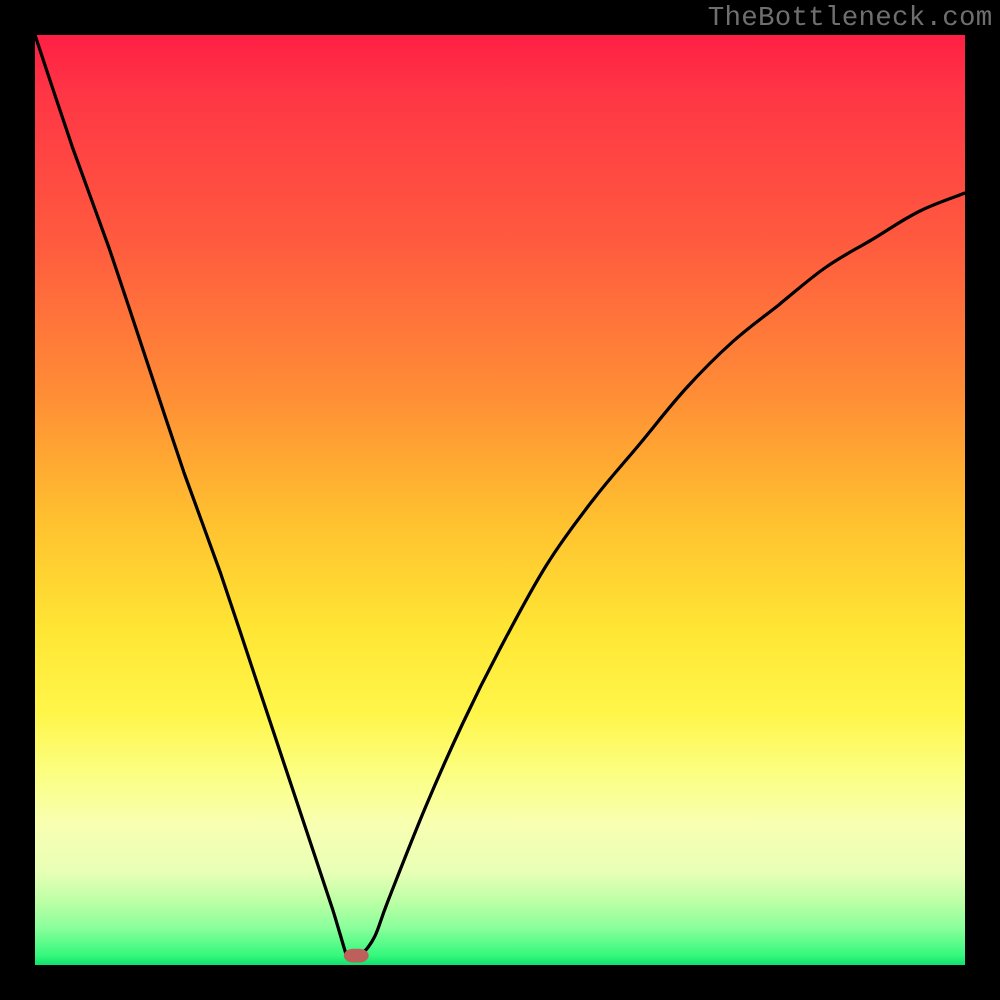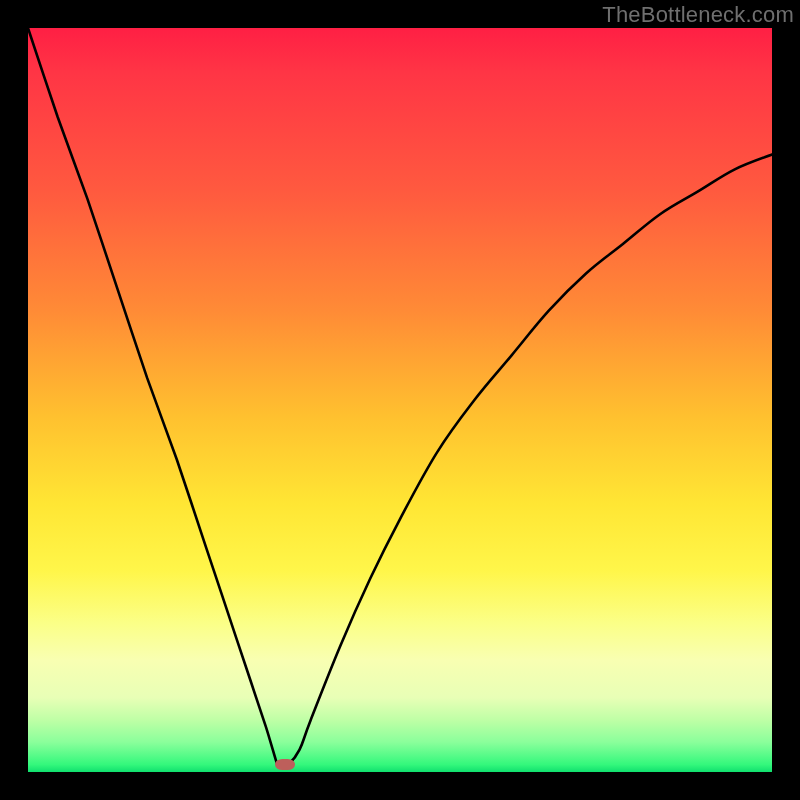--- a/index.html
+++ b/index.html
@@ -9,20 +9,21 @@
     height: 800px;
     overflow: hidden;
     background: #000;
     font-family: Arial, Helvetica, sans-serif;
   }
   .frame {
     position: relative;
     width: 800px;
     height: 800px;
     background: #000;
+    font-family: Liberation Mono, monospace;
   }
   .watermark {
     position: absolute;
     top: 2px;
     right: 6px;
     color: #6f6f6f;
     font-size: 22px;
     font-weight: 400;
     letter-spacing: 0.2px;
     z-index: 3;

